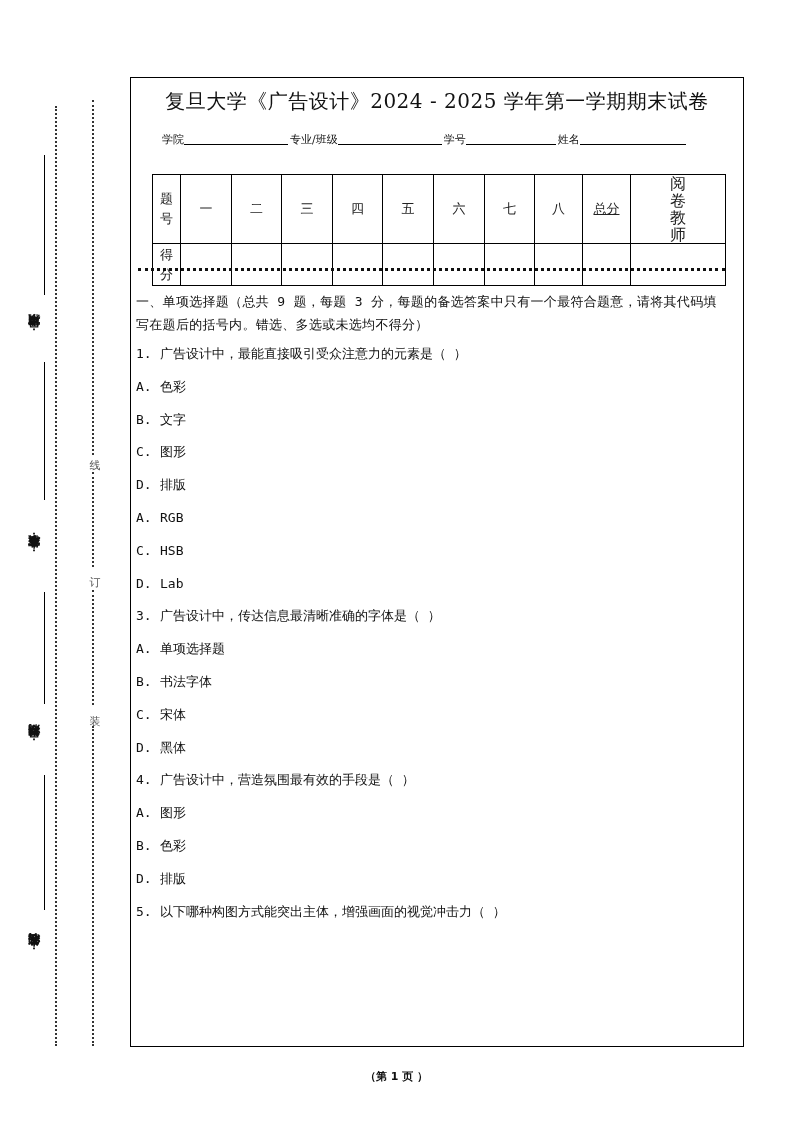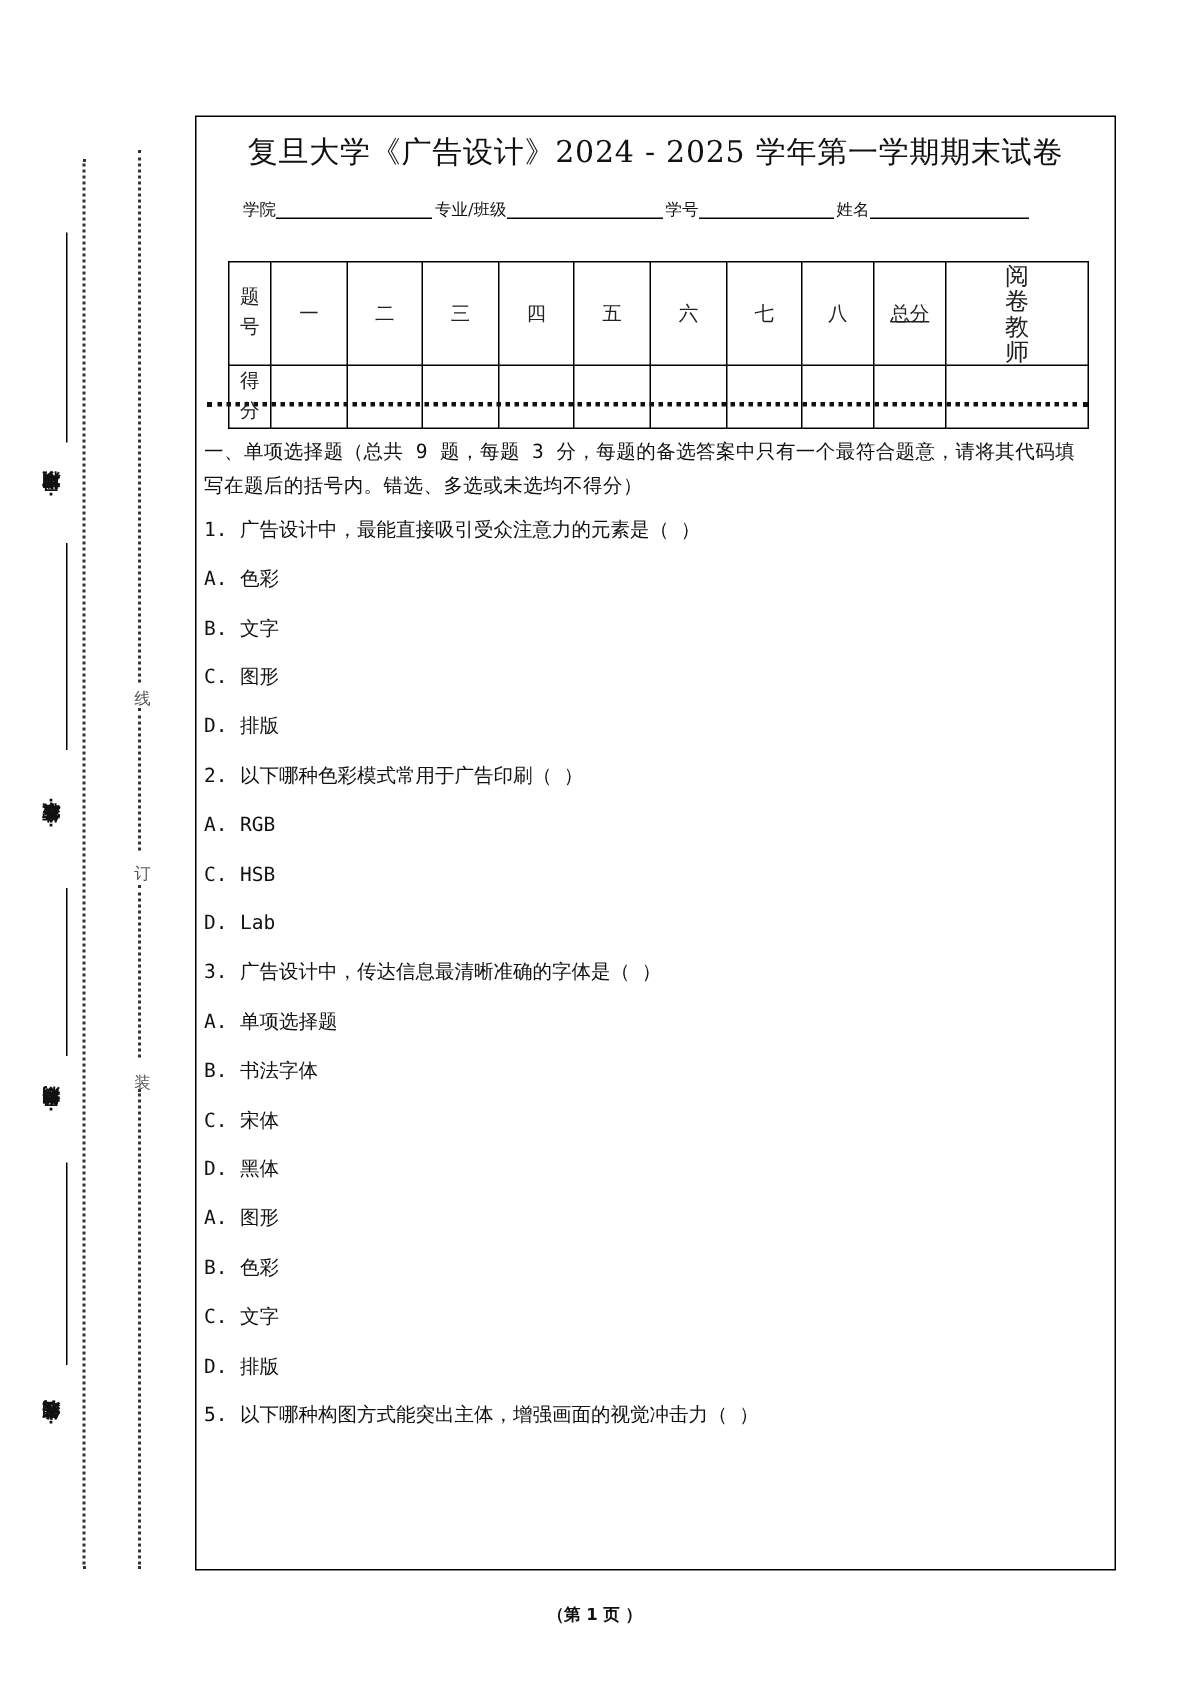--- a/index.html
+++ b/index.html
@@ -17,21 +17,21 @@
             white-space: nowrap; }
   .cut-label { position: absolute; left: 85px; width: 16px; font-size: 11px; color: #555;
                writing-mode: vertical-rl; text-align: center; background: #fff; }
 
   
   .frame { position: absolute; left: 130px; top: 77px; width: 614px; height: 970px;
            border: 1px solid #000; box-sizing: border-box; }
   .title { position: absolute; left: 0; right: 0; top: 10px; text-align: center;
            font-size: 20px; letter-spacing: 0.5px; }
   .info-row { position: absolute; left: 31px; top: 54px; font-size: 11px; display: flex;
-              align-items: center; }
+              align-items: flex-start; }
   .info-row .blank { display: inline-block; border-bottom: 1px solid #000; height: 12px; margin-right: 2px; }
 
   table.score { position: absolute; left: 21px; top: 96px; border-collapse: collapse; }
   table.score td { border: 1px solid #000; text-align: center; padding: 0;
                    font-size: 13px; color: #222; }
   table.score td.rowhead { font-size: 13px; line-height: 20px; }
   table.score td.small { font-size: 16px; line-height: 17px; }
 
   .dot-sep { position: absolute; left: 7px; right: 18px; top: 190px; border-top: 3px dotted #111; }
 
@@ -129,34 +129,33 @@
     <div class="section-head">一、单项选择题（总共 9 题，每题 3 分，每题的备选答案中只有一个最符合题意，请将其代码填写在题后的括号内。错选、多选或未选均不得分）</div>
 
     <div style="margin-top:2px;">
 
       <div class="q-line"><span class="q-num">1.</span><span>广告设计中，最能直接吸引受众注意力的元素是（   ）</span></div>
       <div class="q-line"><span class="opt-key">A.</span><span>色彩</span></div>
       <div class="q-line"><span class="opt-key">B.</span><span>文字</span></div>
       <div class="q-line"><span class="opt-key">C.</span><span>图形</span></div>
       <div class="q-line"><span class="opt-key">D.</span><span>排版</span></div>
 
-      <div class="q-line"><span class="q-num">2.</span><span>以下哪种色彩模式常用于广告印刷（   ）</span></div>
       <div class="q-line"><span class="opt-key">A.</span><span>RGB</span></div>
       <div class="q-line"><span class="opt-key">C.</span><span>HSB</span></div>
       <div class="q-line"><span class="opt-key">D.</span><span>Lab</span></div>
 
       <div class="q-line"><span class="q-num">3.</span><span>广告设计中，传达信息最清晰准确的字体是（   ）</span></div>
       <div class="q-line"><span class="opt-key">A.</span><span>单项选择题</span></div>
       <div class="q-line"><span class="opt-key">B.</span><span>书法字体</span></div>
       <div class="q-line"><span class="opt-key">C.</span><span>宋体</span></div>
       <div class="q-line"><span class="opt-key">D.</span><span>黑体</span></div>
 
+      <div class="q-line"><span class="q-num">4.</span><span>广告设计中，营造氛围最有效的手段是（   ）</span></div>
       <div class="q-line"><span class="opt-key">A.</span><span>图形</span></div>
       <div class="q-line"><span class="opt-key">B.</span><span>色彩</span></div>
-      <div class="q-line"><span class="opt-key">C.</span><span>文字</span></div>
       <div class="q-line"><span class="opt-key">D.</span><span>排版</span></div>
 
       <div class="q-line"><span class="q-num">5.</span><span>以下哪种构图方式能突出主体，增强画面的视觉冲击力（   ）</span></div>
     </div>
   </div>
 </div>
 
 <div class="footer">（第 1 页 ）</div>
 
 </body></html>

